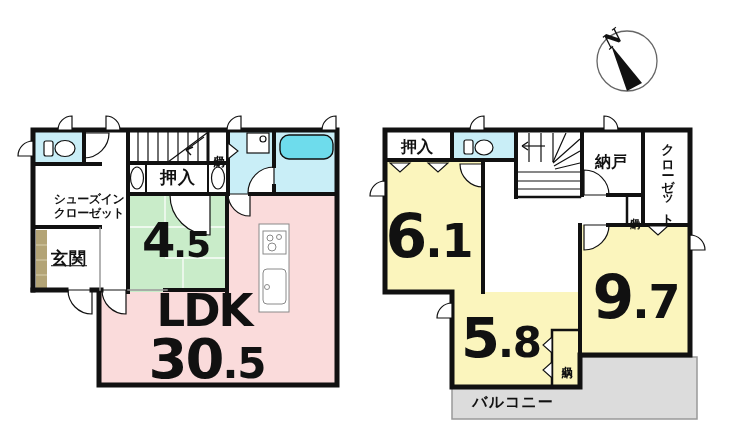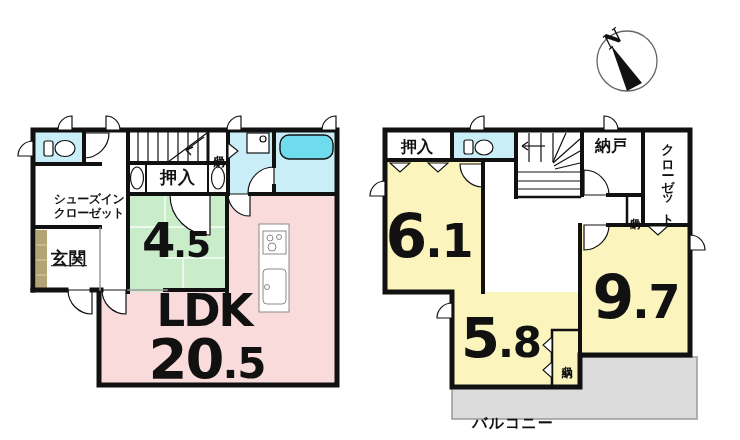--- a/index.html
+++ b/index.html
@@ -187,39 +187,39 @@
 <div class="lbl fs-room-lg" style="left:69px;top:259px;text-decoration:underline;">玄関</div>
 <div class="lbl fs-room-lg" style="left:178px;top:178px;">押入</div>
 <div class="lbl vtext fs-v11" style="left:218px;top:147px;">収納</div>
 
 <div class="lbl num fs-tatami" style="left:176px;top:241px;">
   <span class="main">4</span>
       <span class="dec">.5</span>
 </div>
 <div class="lbl fs-ldk" style="left:204px;top:311px;">LDK</div>
 <div class="lbl num fs-ldknum" style="left:207px;top:359px;">
-  <span class="main">20</span>
+  <span class="main">30</span>
       <span class="dec">.5</span>
 </div>
 
 <div class="lbl fs-room" style="left:417px;top:147px;">押入</div>
-<div class="lbl fs-room" style="left:611px;top:146px;">納戸</div>
+<div class="lbl fs-room" style="left:611px;top:162px;">納戸</div>
 <div class="lbl vtext fs-v13" style="left:667px;top:178px;">クローゼット</div>
 <div class="lbl vtext fs-v10" style="left:635px;top:211px;">収納</div>
 <div class="lbl vtext fs-v11" style="left:566px;top:358px;">収納</div>
 
 <div class="lbl num fs-61" style="left:429px;top:236px;">
   <span class="main">6</span>
       <span class="dec">.1</span>
 </div>
 <div class="lbl num fs-97" style="left:636px;top:297px;">
   <span class="main">9</span>
       <span class="dec">.7</span>
 </div>
 <div class="lbl num fs-58" style="left:501px;top:338px;">
   <span class="main">5</span>
       <span class="dec">.8</span>
 </div>
-<div class="lbl fs-balcony" style="left:513px;top:424px;">バルコニー</div>
+<div class="lbl fs-balcony" style="left:513px;top:403px;">バルコニー</div>
 
 <div class="lbl north" style="left:613px;top:39px;">N</div>
 
 </div>
 
 </body></html>

